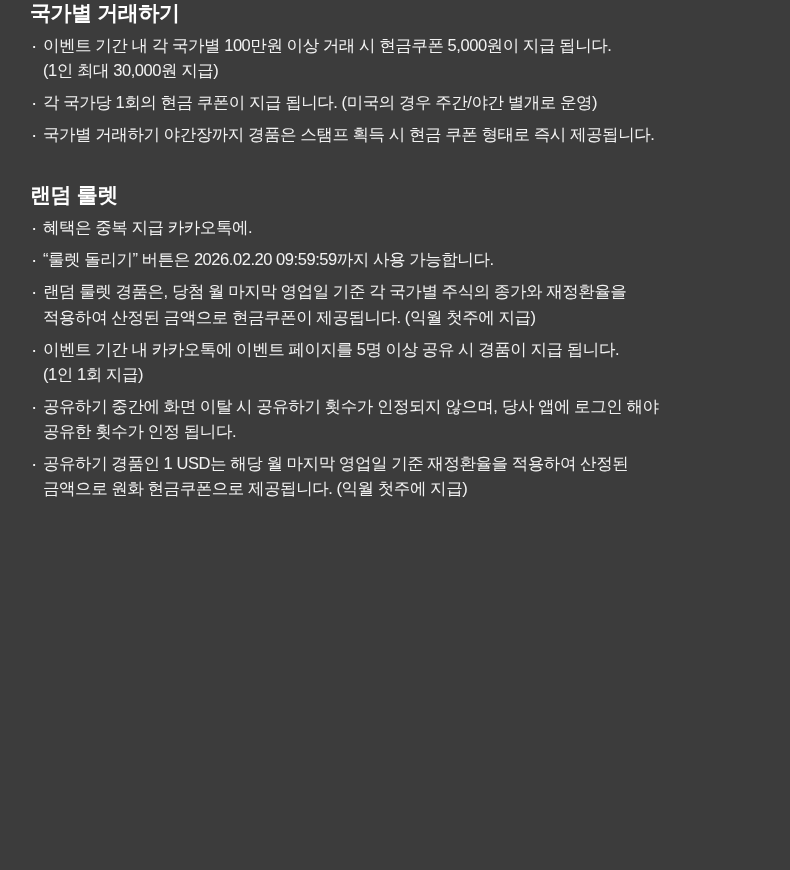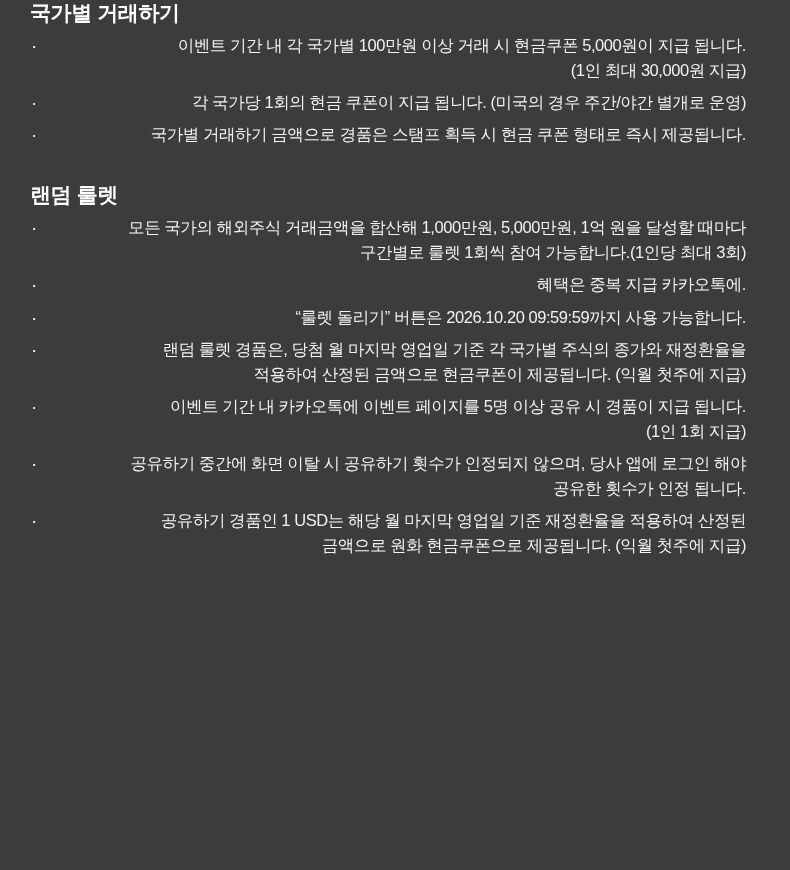--- a/index.html
+++ b/index.html
@@ -43,21 +43,20 @@
   }
   .bullet-item {
     position: relative;
     padding-left: 13px;
     font-size: 16.5px;
     line-height: 1.52;
     letter-spacing: -0.45px;
     color: #f2f2f2;
     margin-bottom: 7px;
     white-space: pre-line;
-    text-align: right;
   }
   .bullet-item::before {
     content: "\00B7";
     position: absolute;
     left: 1px;
     top: -1px;
     font-size: 19px;
     line-height: 1.52;
     color: #f2f2f2;
   }
@@ -66,31 +65,29 @@
 <body>
 
 <div class="page">
 
   <div class="section">
     <div class="section-title">국가별 거래하기</div>
     <ul class="bullet-list">
       <li class="bullet-item">이벤트 기간 내 각 국가별 100만원 이상 거래 시 현금쿠폰 5,000원이 지급 됩니다.
   (1인 최대 30,000원 지급)</li>
       <li class="bullet-item">각 국가당 1회의 현금 쿠폰이 지급 됩니다. (미국의 경우 주간/야간 별개로 운영)</li>
-      <li class="bullet-item">국가별 거래하기 금액으로 경품은 스탬프 획득 시 현금 쿠폰 형태로 즉시 제공됩니다.</li>
+      <li class="bullet-item">국가별 거래하기 야간장까지 경품은 스탬프 획득 시 현금 쿠폰 형태로 즉시 제공됩니다.</li>
     </ul>
   </div>
 
   <div class="section">
     <div class="section-title">랜덤 룰렛</div>
     <ul class="bullet-list">
-      <li class="bullet-item">모든 국가의 해외주식 거래금액을 합산해 1,000만원, 5,000만원, 1억 원을 달성할 때마다
-  구간별로 룰렛 1회씩 참여 가능합니다.(1인당 최대 3회)</li>
       <li class="bullet-item">혜택은 중복 지급 카카오톡에.</li>
-      <li class="bullet-item">“룰렛 돌리기” 버튼은 2026.10.20 09:59:59까지 사용 가능합니다.</li>
+      <li class="bullet-item">“룰렛 돌리기” 버튼은 2026.02.20 09:59:59까지 사용 가능합니다.</li>
       <li class="bullet-item">랜덤 룰렛 경품은, 당첨 월 마지막 영업일 기준 각 국가별 주식의 종가와 재정환율을
   적용하여 산정된 금액으로 현금쿠폰이 제공됩니다. (익월 첫주에 지급)</li>
     </ul>
   </div>
 
   <div class="section">
     <ul class="bullet-list">
       <li class="bullet-item">이벤트 기간 내 카카오톡에 이벤트 페이지를 5명 이상 공유 시 경품이 지급 됩니다.
   (1인 1회 지급)</li>
       <li class="bullet-item">공유하기 중간에 화면 이탈 시 공유하기 횟수가 인정되지 않으며, 당사 앱에 로그인 해야

